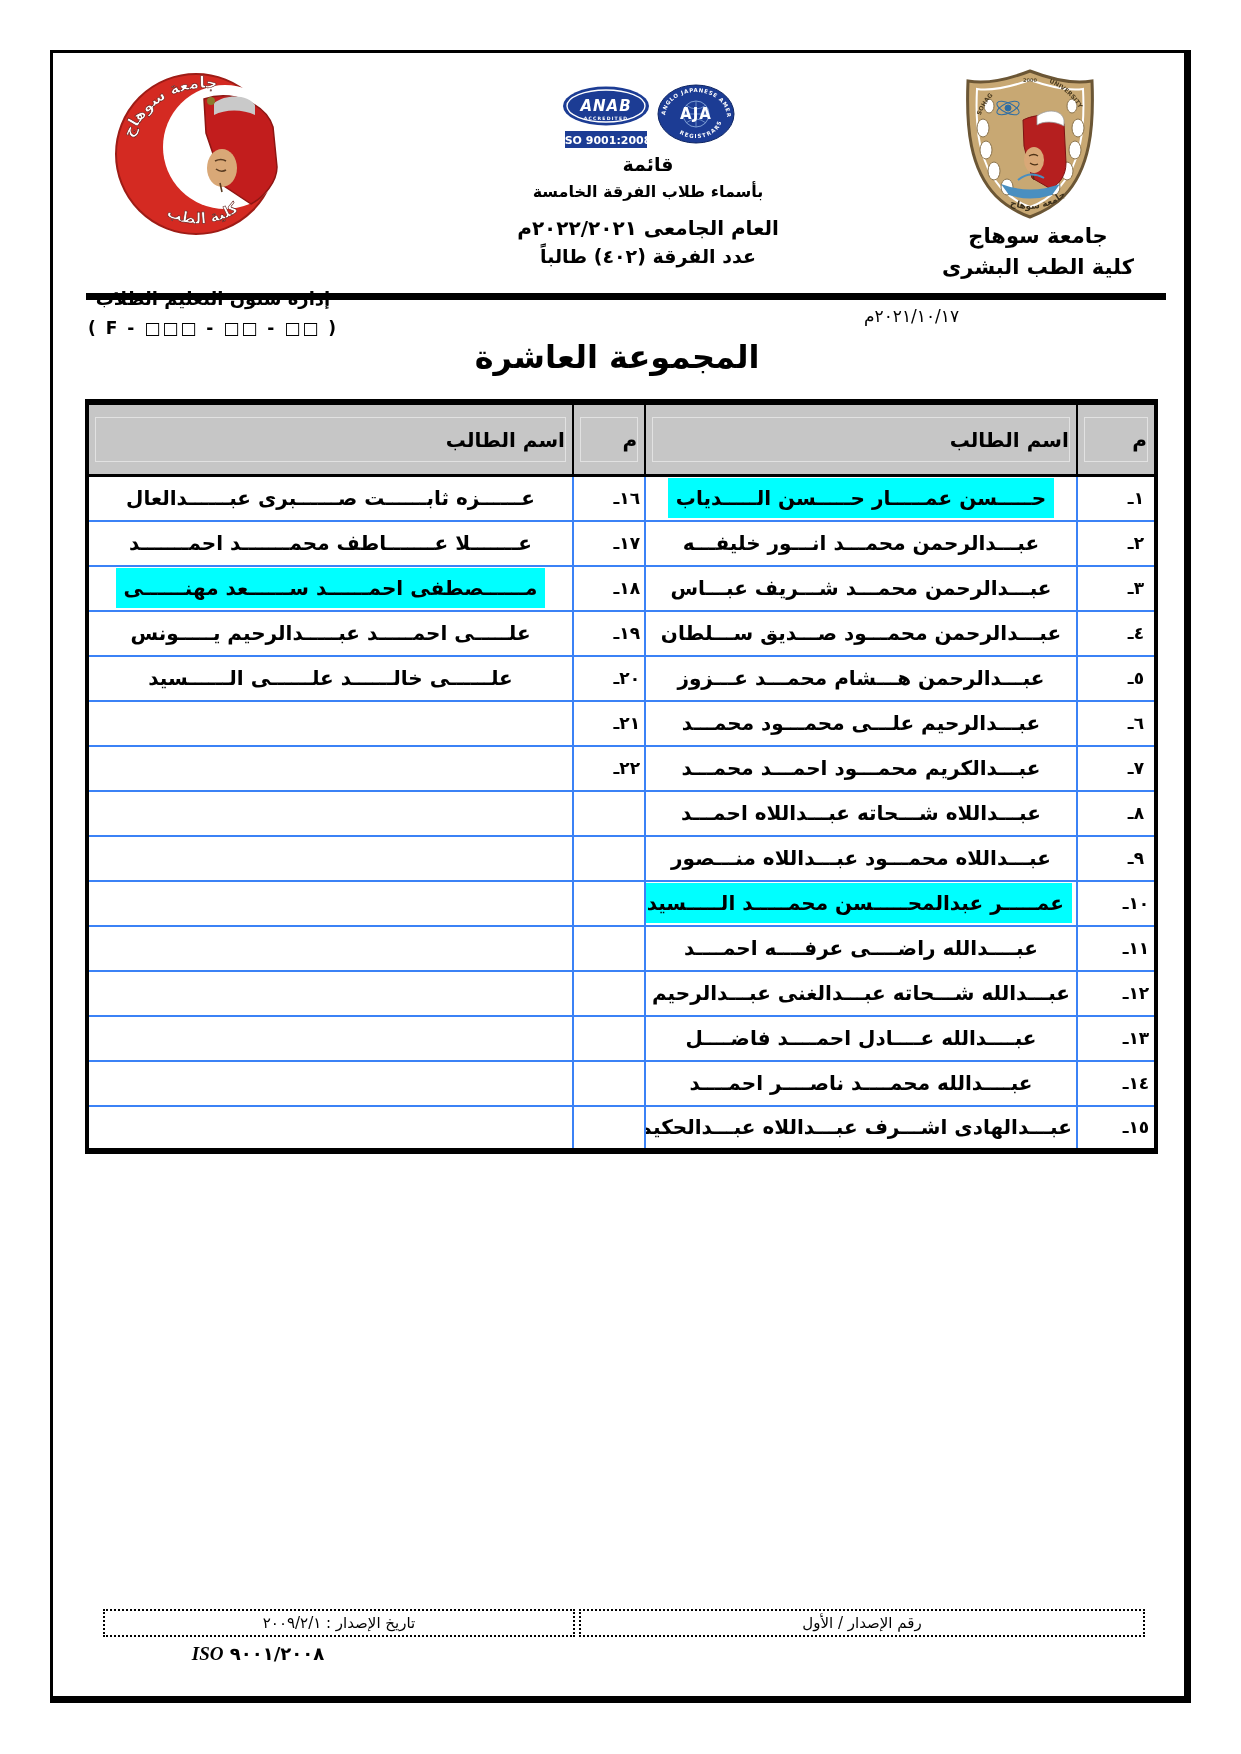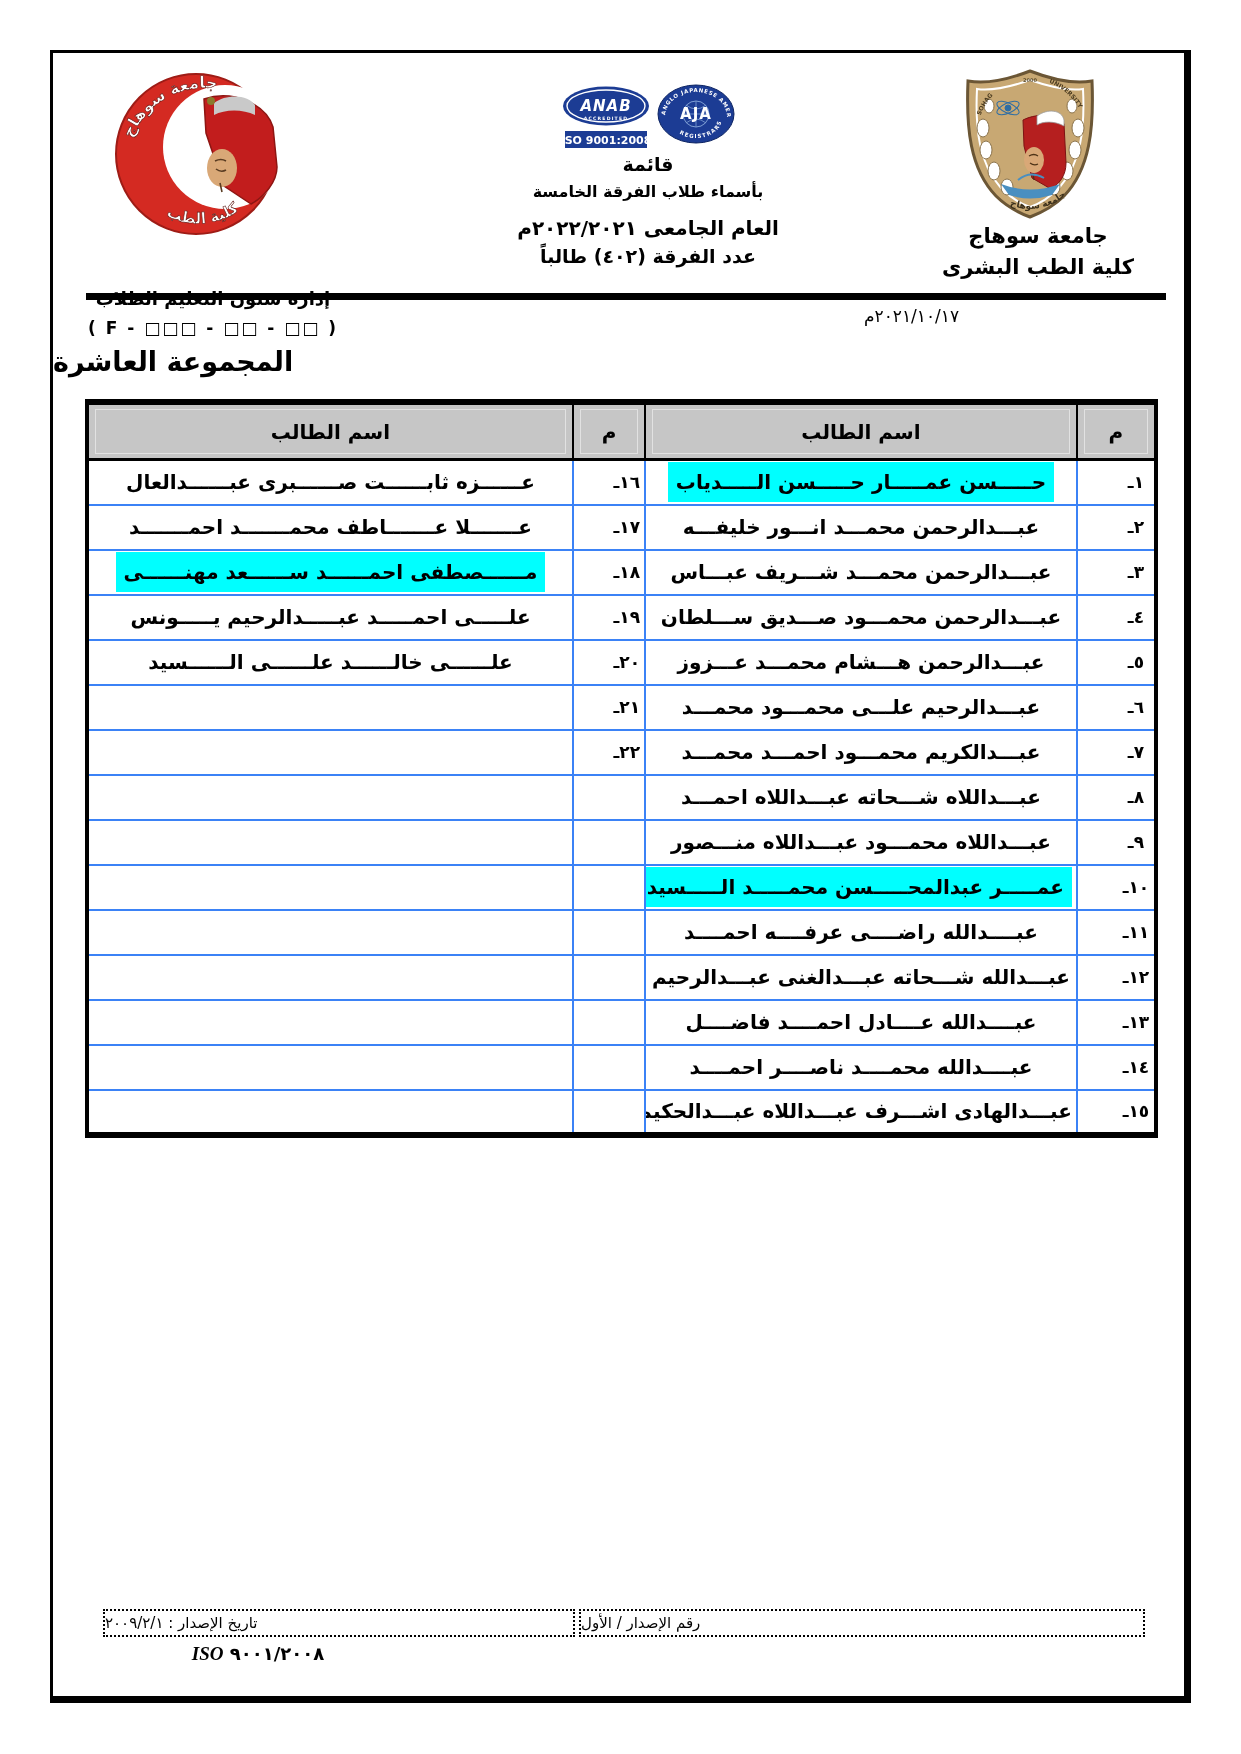--- a/index.html
+++ b/index.html
@@ -20,38 +20,38 @@
   .center-text .l2 { font-size:16px; line-height:28px; }
   .center-text .l3 { font-size:20px; line-height:28px;margin-top:8px; }
   .center-text .l4 { font-size:19px; line-height:28px; }
   .univ-text { left:840px; top:168px; width:290px; text-align:center; direction:rtl; font-weight:bold; font-size:21px; line-height:31px; }
   .admin-text { left:10px; top:188px; width:300px; text-align:center; direction:rtl; font-weight:bold;margin-top:44px; }
   .admin-text .l1 { font-size:18px; line-height:28px; }
   .admin-text .l2 { font-size:17px; line-height:30px; direction:ltr; letter-spacing:2px; }
 
   .rule { left:33px; top:240px; width:1080px; height:7px; background:#000; }
   .date-line { right:20px; top:253px; width:300px; direction:rtl; text-align:left; font-size:17px; }
-  .group-title { left:0; top:285px; width:1128px; text-align:left; direction:rtl; font-weight:bold; font-size:27px;margin-top:8px; }
+  .group-title { left:0; top:285px; width:1128px; text-align:center; direction:rtl; font-weight:bold; font-size:32px; }
 
   
   .tbl-wrap { left:32px; top:346px; }
   table { border-collapse:collapse; table-layout:fixed; width:1073px; background:#fff;
           border:4px solid #000; border-top-width:6px; border-bottom-width:6px; }
   th { background:#c6c6c6; border:2px solid #000; border-bottom-width:3px; height:57px; padding:0; }
-  th .hcell { margin:4px 6px; height:45px; line-height:45px; border:1px solid #e2e2e2;
-              font-size:20px; font-weight:bold; text-align:center; }
+  th .hcell { margin:12px 6px; height:45px; line-height:45px; border:1px solid #e2e2e2;
+              font-size:20px; font-weight:bold; text-align:right; }
   td { border:2px solid #3b82f6; height:45px; padding:0 4px; text-align:center; vertical-align:middle;
        white-space:nowrap; overflow:hidden; }
   td.num  { font-size:17px; font-weight:bold;padding-left:44px; }
   td.name { font-size:20px; font-weight:bold; }
   .hl { background:#00ffff; display:inline-block; padding:8px 8px; }
 
   
   .issue-box { top:1556px; height:28px; border:2px dotted #000; direction:rtl;
-               display:flex; align-items:center; justify-content:flex-end; font-size:15px; }
+               display:flex; align-items:center; justify-content:center; font-size:15px; }
   .issue-no   { left:526px; width:566px; }
   .issue-date { left:50px;  width:472px; }
   .iso-line { left:70px; top:1590px; width:270px; text-align:center; direction:ltr; font-size:18px; font-weight:bold; }
   .iso-line .iso-label { font-family:"Liberation Serif", serif; font-style:italic; font-size:19px; }
 
   svg text { font-family:"DejaVu Sans", sans-serif; }
 </style>
 </head>
 <body>
 

